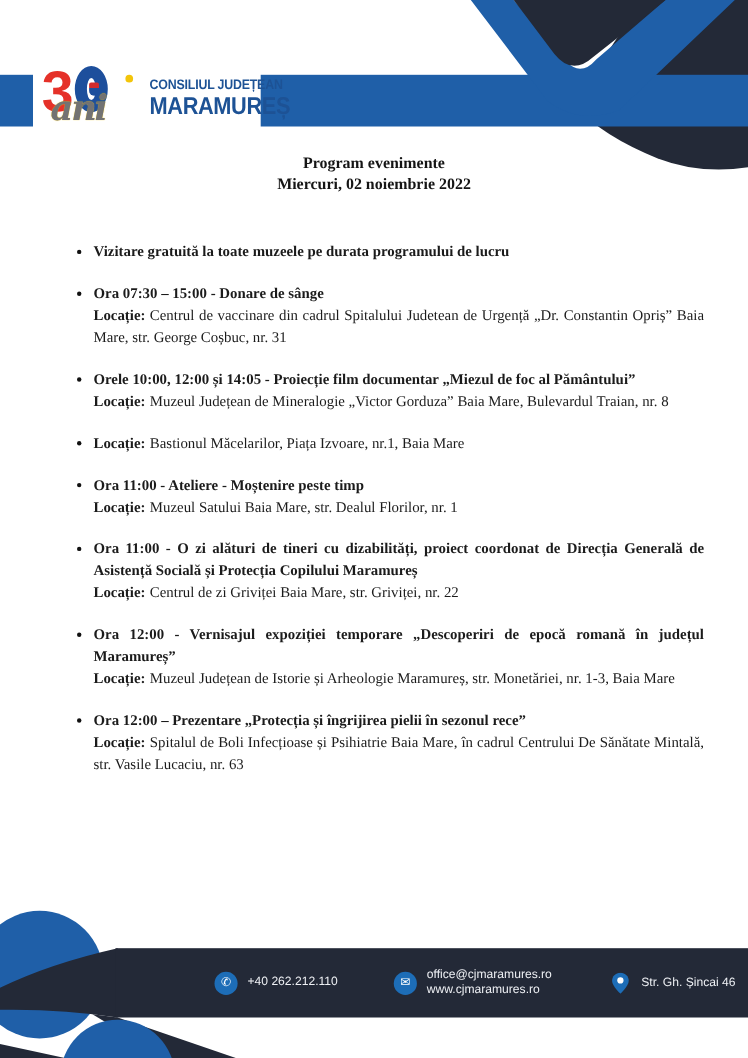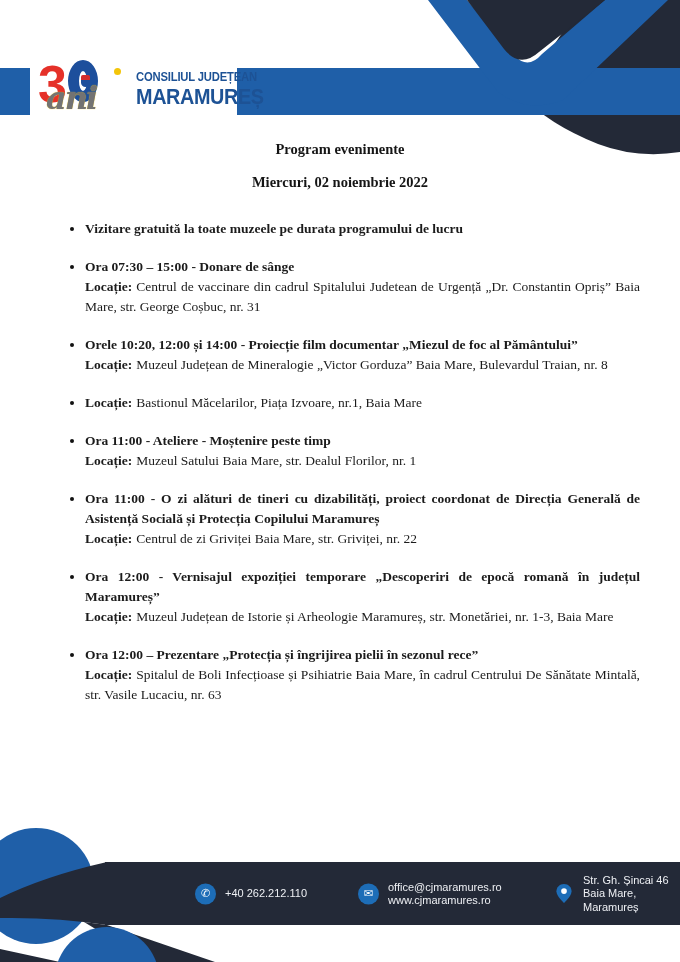--- a/index.html
+++ b/index.html
@@ -21,21 +21,21 @@
   .ani{position:absolute;left:8px;top:24px;font:700 italic 32px/32px "DejaVu Serif",serif;color:#737373;
        letter-spacing:-2px;text-shadow:0 0 1px #f3c50a;}
   .idot{position:absolute;left:76px;top:10px;width:7px;height:7px;border-radius:50%;background:#f3c50a;}
   .logo-text{display:flex;flex-direction:column;transform:scaleX(.9);transform-origin:left center;color:#1d5295;}
   .logo-line1{font:700 12.5px/15px "Liberation Sans",sans-serif;letter-spacing:-.2px;white-space:nowrap;}
   .logo-line2{font:700 22px/23px "Liberation Sans",sans-serif;letter-spacing:-.4px;white-space:nowrap;}
 
   
   .titles{position:absolute;top:140px;left:0;right:0;text-align:center;color:#151515;}
   .titles h1,.titles h2{margin:0;font:700 14.5px/19px "Liberation Serif",serif;}
-  .titles h1{margin-bottom:14px;}
+  .titles h1{}
 
   
   .events{position:absolute;left:64px;right:40px;top:219px;margin:0;padding:0 0 0 21px;}
   .events li{margin:0 0 18px 0;font:13.5px/20px "Liberation Serif",serif;color:#1b1b1b;text-align:justify;}
   .events li::marker{color:#111;}
   .ev-title{font-weight:700;display:block;}
   .ev-loc{display:block;}
   .loc-label{font-weight:700;margin-right:4px;}
 
   
@@ -84,21 +84,21 @@
 
   <ul class="events">
     <li>
       <span class="ev-title">Vizitare gratuită la toate muzeele pe durata programului de lucru</span>
     </li>
     <li>
       <span class="ev-title">Ora 07:30 – 15:00 - Donare de sânge</span>
       <span class="ev-loc"><b class="loc-label">Locație:</b><span>Centrul de vaccinare din cadrul Spitalului Judetean de Urgență „Dr. Constantin Opriș” Baia Mare, str. George Coșbuc, nr. 31</span></span>
     </li>
     <li>
-      <span class="ev-title">Orele 10:20, 12:00 și 14:00 - Proiecție film documentar „Miezul de foc al Pământului”</span>
+      <span class="ev-title">Orele 10:00, 12:00 și 14:05 - Proiecție film documentar „Miezul de foc al Pământului”</span>
       <span class="ev-loc"><b class="loc-label">Locație:</b><span>Muzeul Județean de Mineralogie „Victor Gorduza” Baia Mare, Bulevardul Traian, nr. 8</span></span>
     </li>
     <li>
       <span class="ev-loc"><b class="loc-label">Locație:</b><span>Bastionul Măcelarilor, Piața Izvoare, nr.1, Baia Mare</span></span>
     </li>
     <li>
       <span class="ev-title">Ora 11:00 -  Ateliere - Moștenire peste timp</span>
       <span class="ev-loc"><b class="loc-label">Locație:</b><span>Muzeul Satului Baia Mare, str. Dealul Florilor, nr. 1</span></span>
     </li>
     <li>
@@ -137,18 +137,17 @@
     </div>
     <div class="fgroup fg-addr">
       <span class="pin-wrap">
         <svg width="16" height="20" viewBox="0 0 18 22" xmlns="http://www.w3.org/2000/svg" aria-hidden="true">
           <path d="M9 0C4 0 0.5 3.8 0.5 8.3 0.5 14 9 21.5 9 21.5s8.5-7.5 8.5-13.2C17.5 3.8 14 0 9 0z" fill="#1d6db7"></path>
           <circle cx="9" cy="8" r="3.2" fill="#ffffff"></circle>
         </svg>
       </span>
       <span class="ftext">
         <span>Str. Gh. Șincai 46</span>
-        <span>Baia Mare, Maramureș</span>
       </span>
     </div>
   </div>
 
 </div>
 
 </body></html>

